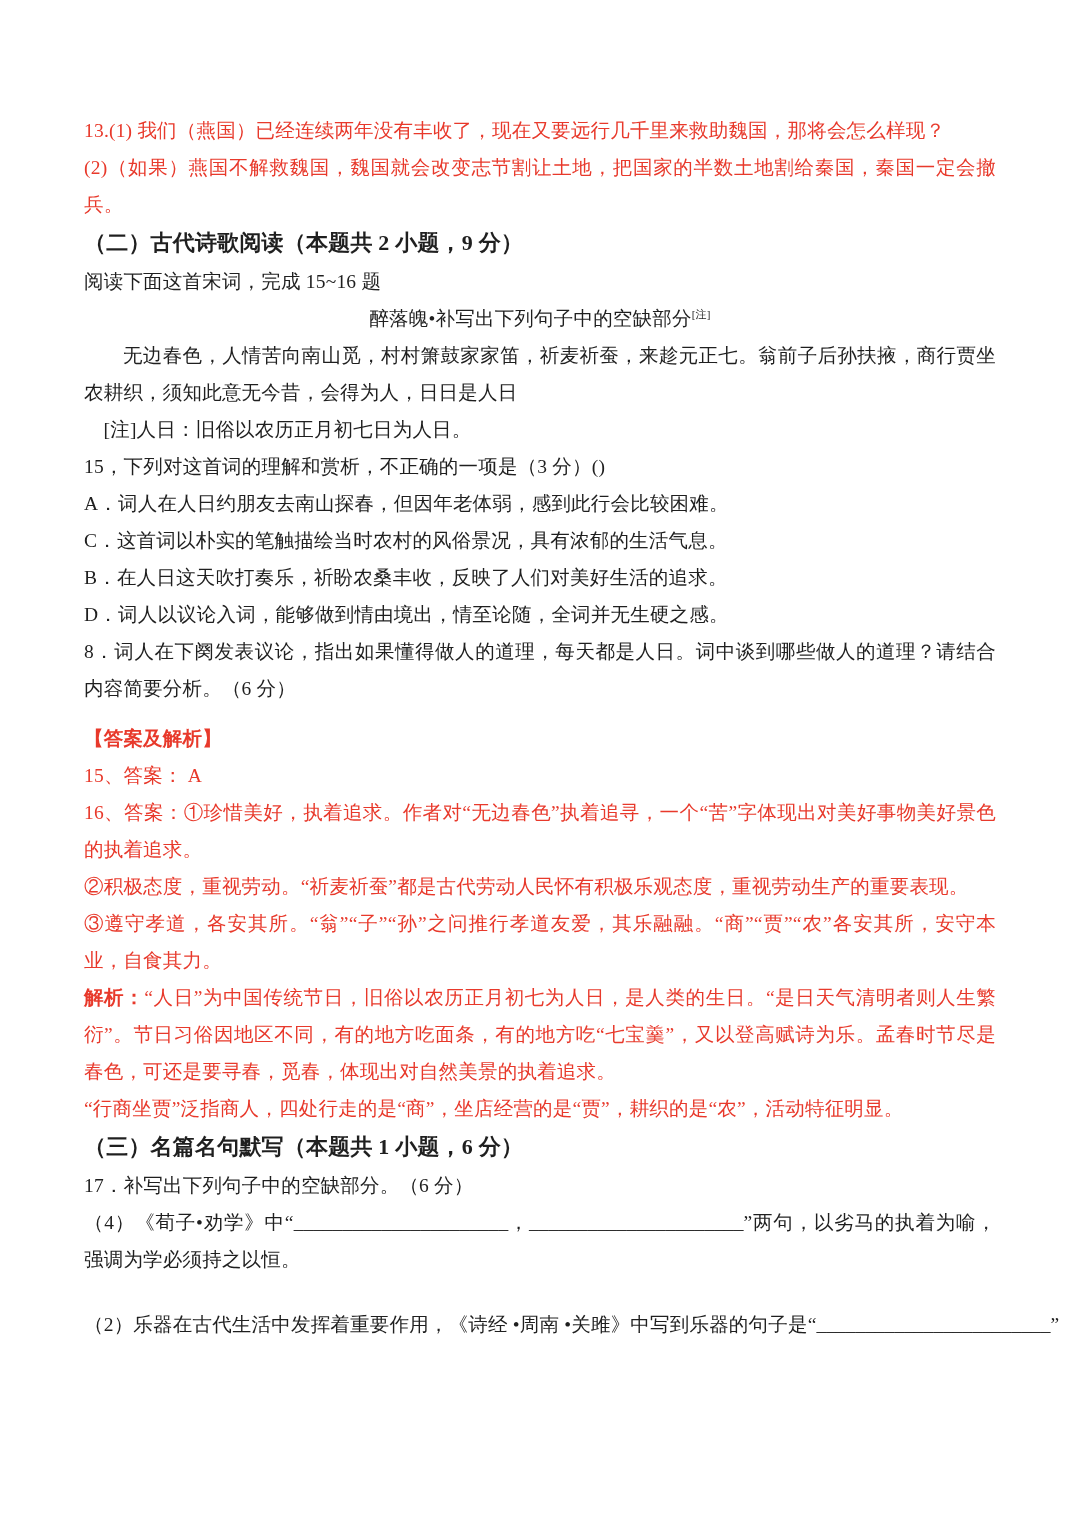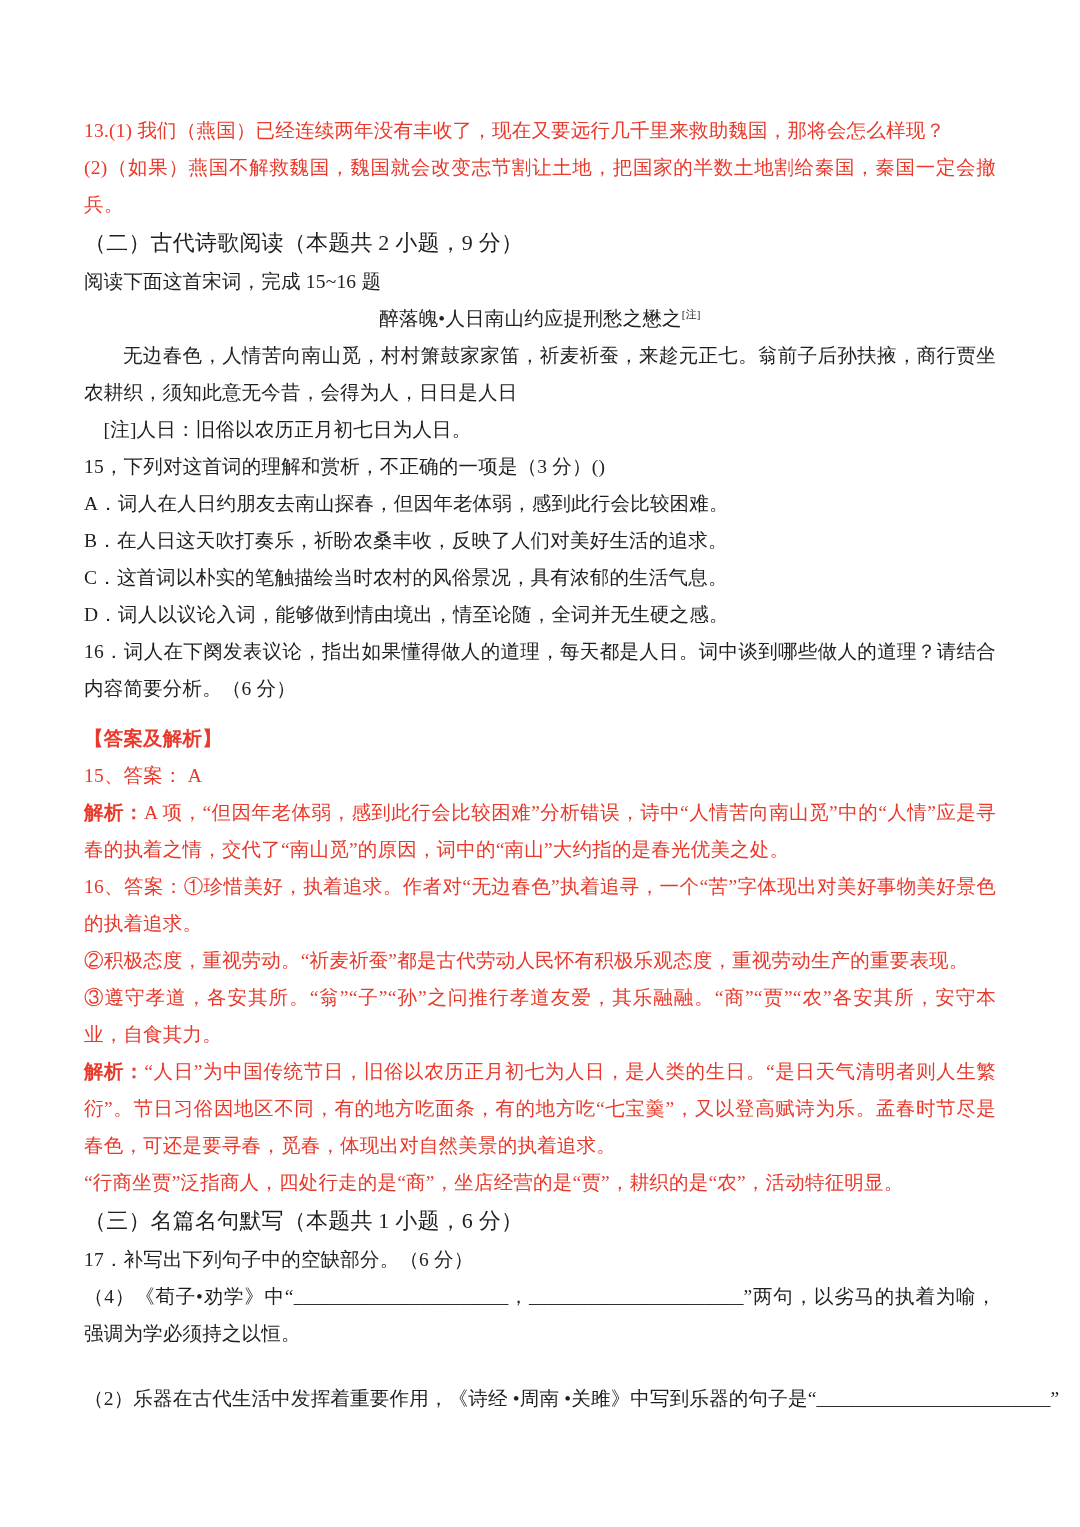--- a/index.html
+++ b/index.html
@@ -18,21 +18,21 @@
     margin:0;
     font-size:19.5px;
     line-height:37px;
     letter-spacing:0.2px;
   }
   .justify{text-align:justify;}
   .red{color:#e8392b;}
   .bold{font-weight:bold;margin-top:13px;}
   .heading{
     font-size:22px;
-    font-weight:normal;
+    font-weight:bold;
     line-height:40px;
   }
   .center{text-align:center;}
   .indent2{text-indent:2em;}
   .indent1{text-indent:1em;}
   sup.note-mark{
     font-size:11px;
     vertical-align:super;
     line-height:0;
   }
@@ -43,35 +43,34 @@
 <body>
 
 <div class="page">
 
   <p class="red justify">13.(1) 我们（燕国）已经连续两年没有丰收了，现在又要远行几千里来救助魏国，那将会怎么样现？</p>
   <p class="red justify">(2)（如果）燕国不解救魏国，魏国就会改变志节割让土地，把国家的半数土地割给秦国，秦国一定会撤兵。</p>
 
   <p class="heading">（二）古代诗歌阅读（本题共 2 小题，9 分）</p>
   <p>阅读下面这首宋词，完成 15~16 题</p>
 
-  <p class="center"><span>醉落魄•人日南山约应提刑愁之懋之</span><sup class="note-mark">[注]</sup></p>
+  <p class="center"><span>醉落魄•补写出下列句子中的空缺部分</span><sup class="note-mark">[注]</sup></p>
 
   <p class="justify indent2">无边春色，人情苦向南山觅，村村箫鼓家家笛，祈麦祈蚕，来趁元正七。翁前子后孙扶掖，商行贾坐农耕织，须知此意无今昔，会得为人，日日是人日</p>
   <p class="indent1">[注]人日：旧俗以农历正月初七日为人日。</p>
 
   <p>15，下列对这首词的理解和赏析，不正确的一项是（3 分）()</p>
   <p>A．词人在人日约朋友去南山探春，但因年老体弱，感到此行会比较困难。</p>
+  <p>C．这首词以朴实的笔触描绘当时农村的风俗景况，具有浓郁的生活气息。</p>
   <p>B．在人日这天吹打奏乐，祈盼农桑丰收，反映了人们对美好生活的追求。</p>
-  <p>C．这首词以朴实的笔触描绘当时农村的风俗景况，具有浓郁的生活气息。</p>
   <p>D．词人以议论入词，能够做到情由境出，情至论随，全词并无生硬之感。</p>
-  <p class="justify">16．词人在下阕发表议论，指出如果懂得做人的道理，每天都是人日。词中谈到哪些做人的道理？请结合内容简要分析。（6 分）</p>
+  <p class="justify">8．词人在下阕发表议论，指出如果懂得做人的道理，每天都是人日。词中谈到哪些做人的道理？请结合内容简要分析。（6 分）</p>
 
   <p class="red bold">【答案及解析】</p>
   <p class="red">15、答案：  A</p>
-  <p class="red justify"><span class="bold">解析：</span><span>A 项，“但因年老体弱，感到此行会比较困难”分析错误，诗中“人情苦向南山觅”中的“人情”应是寻春的执着之情，交代了“南山觅”的原因，词中的“南山”大约指的是春光优美之处。</span></p>
   <p class="red justify">16、答案：①珍惜美好，执着追求。作者对“无边春色”执着追寻，一个“苦”字体现出对美好事物美好景色的执着追求。</p>
   <p class="red justify">②积极态度，重视劳动。“祈麦祈蚕”都是古代劳动人民怀有积极乐观态度，重视劳动生产的重要表现。</p>
   <p class="red justify">③遵守孝道，各安其所。“翁”“子”“孙”之问推行孝道友爱，其乐融融。“商”“贾”“农”各安其所，安守本业，自食其力。</p>
   <p class="red justify"><span class="bold">解析：</span><span>“人日”为中国传统节日，旧俗以农历正月初七为人日，是人类的生日。“是日天气清明者则人生繁衍”。节日习俗因地区不同，有的地方吃面条，有的地方吃“七宝羹”，又以登高赋诗为乐。孟春时节尽是春色，可还是要寻春，觅春，体现出对自然美景的执着追求。</span></p>
   <p class="red justify">“行商坐贾”泛指商人，四处行走的是“商”，坐店经营的是“贾”，耕织的是“农”，活动特征明显。</p>
 
   <p class="heading">（三）名篇名句默写（本题共 1 小题，6 分）</p>
   <p>17．补写出下列句子中的空缺部分。（6 分）</p>
 
   <p class="justify"><span>（4）《荀子•劝学》中“</span><span class="blank">______________________</span><span>，</span><span class="blank">______________________</span><span>”两句，以劣马的执着为喻，强调为学必须持之以恒。</span></p>

